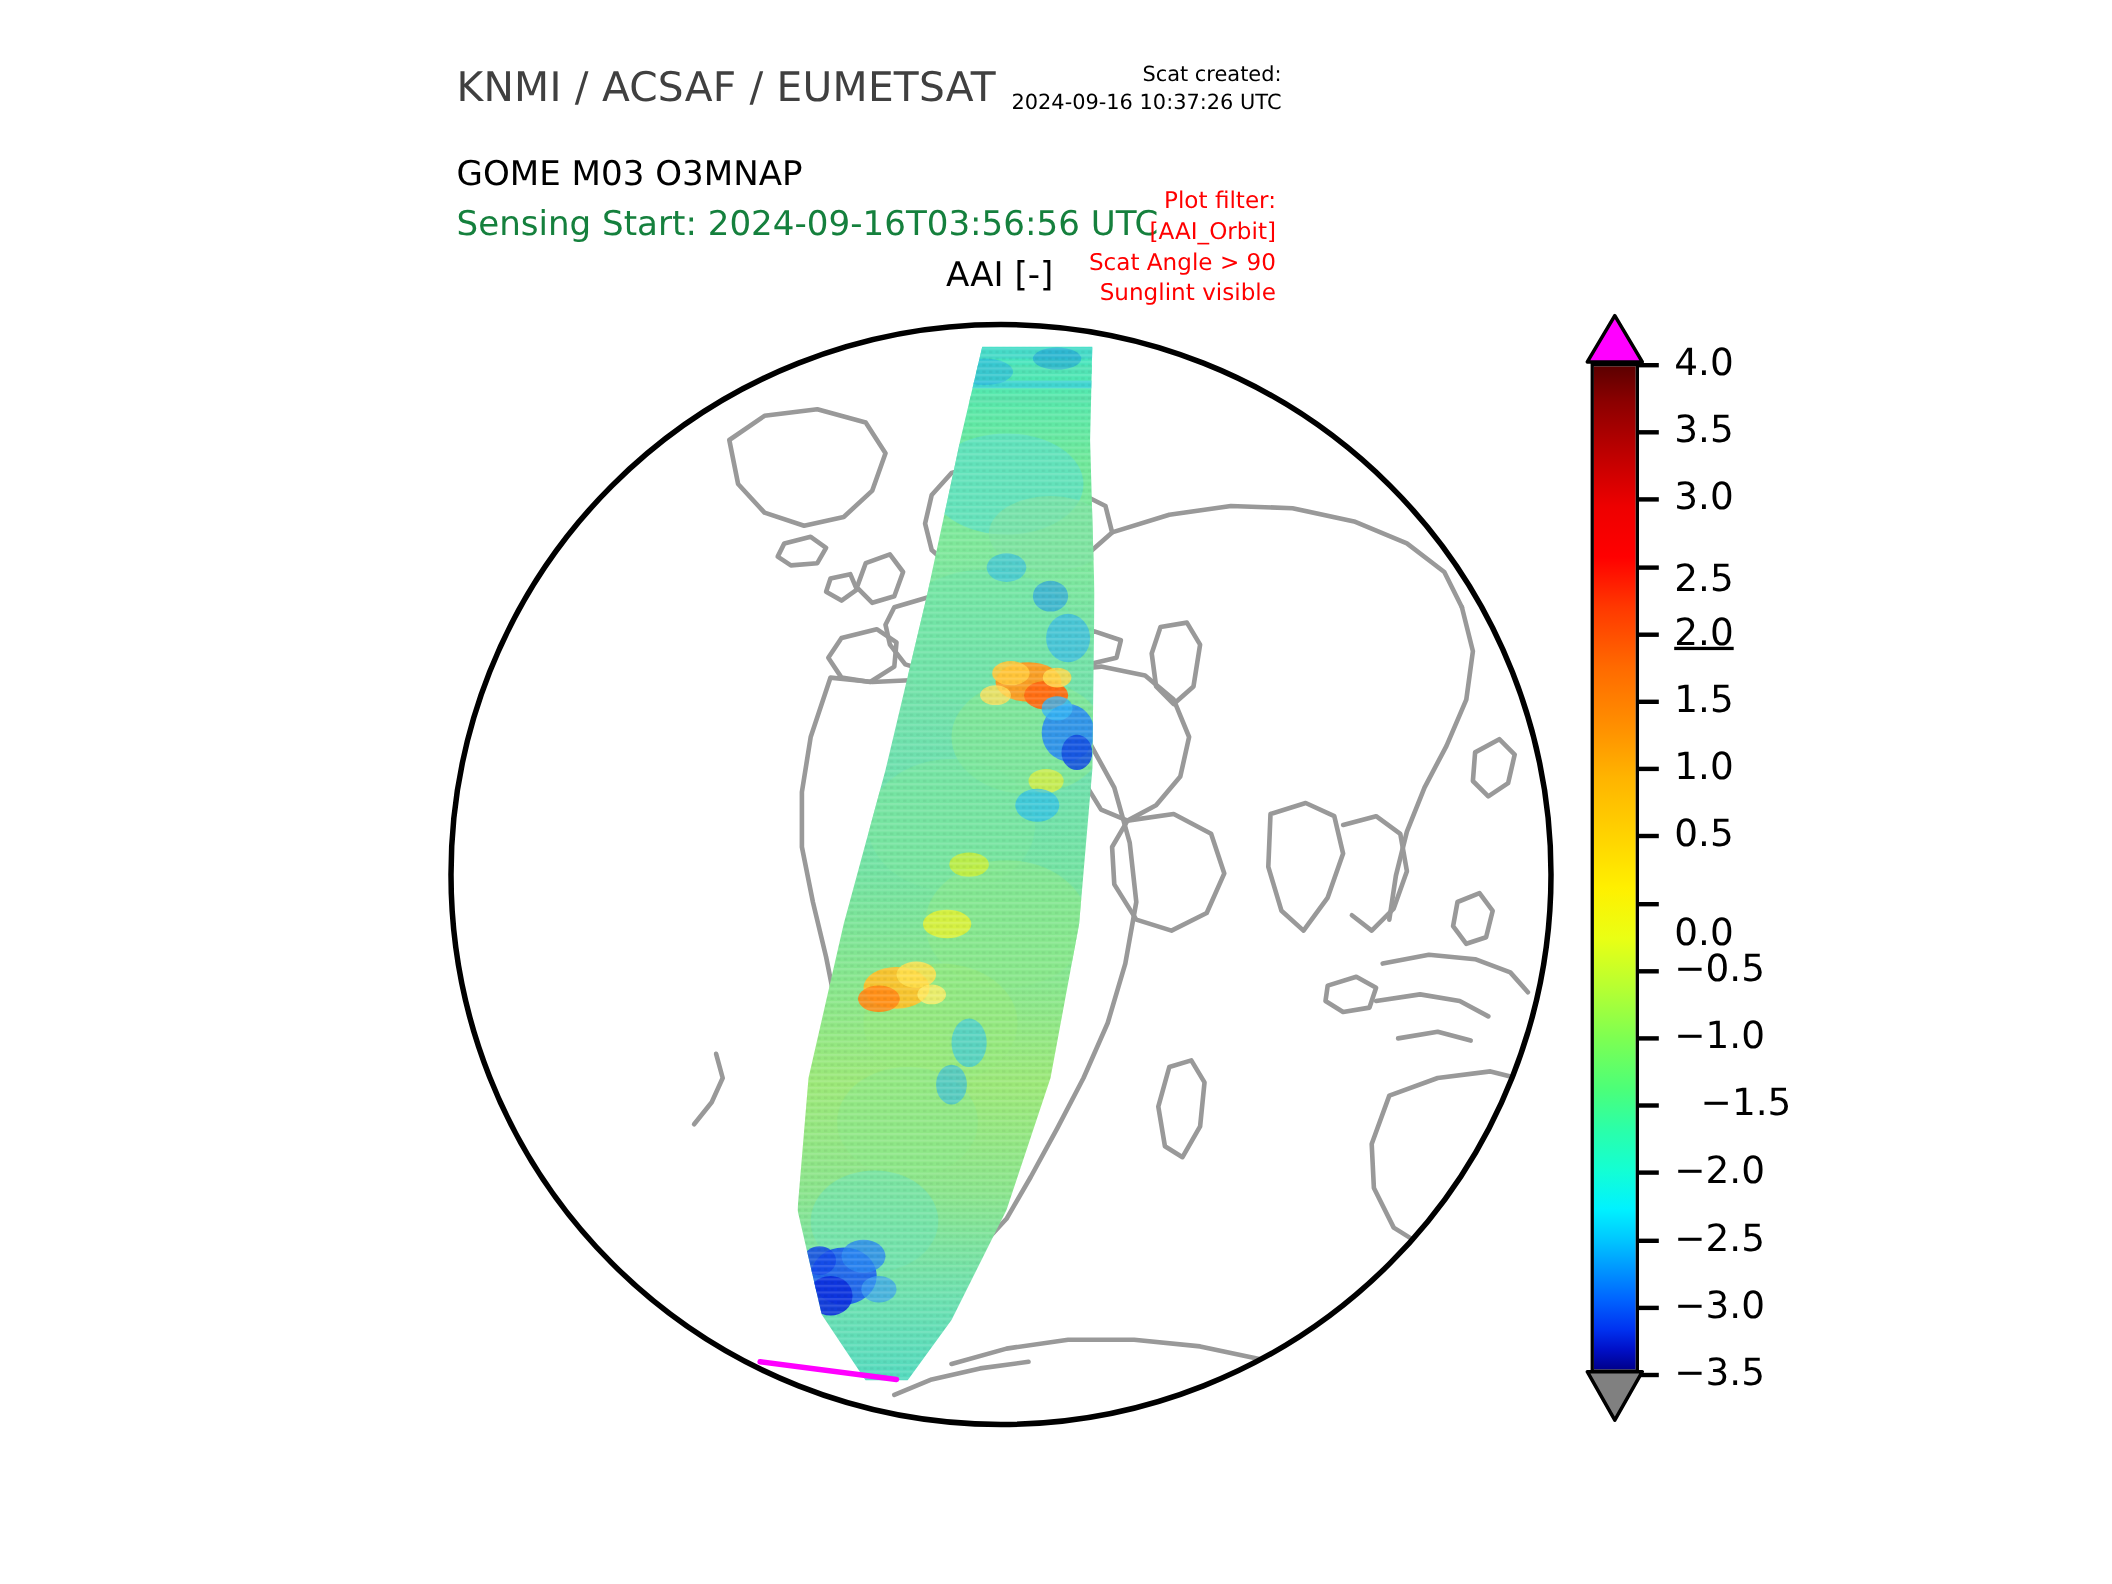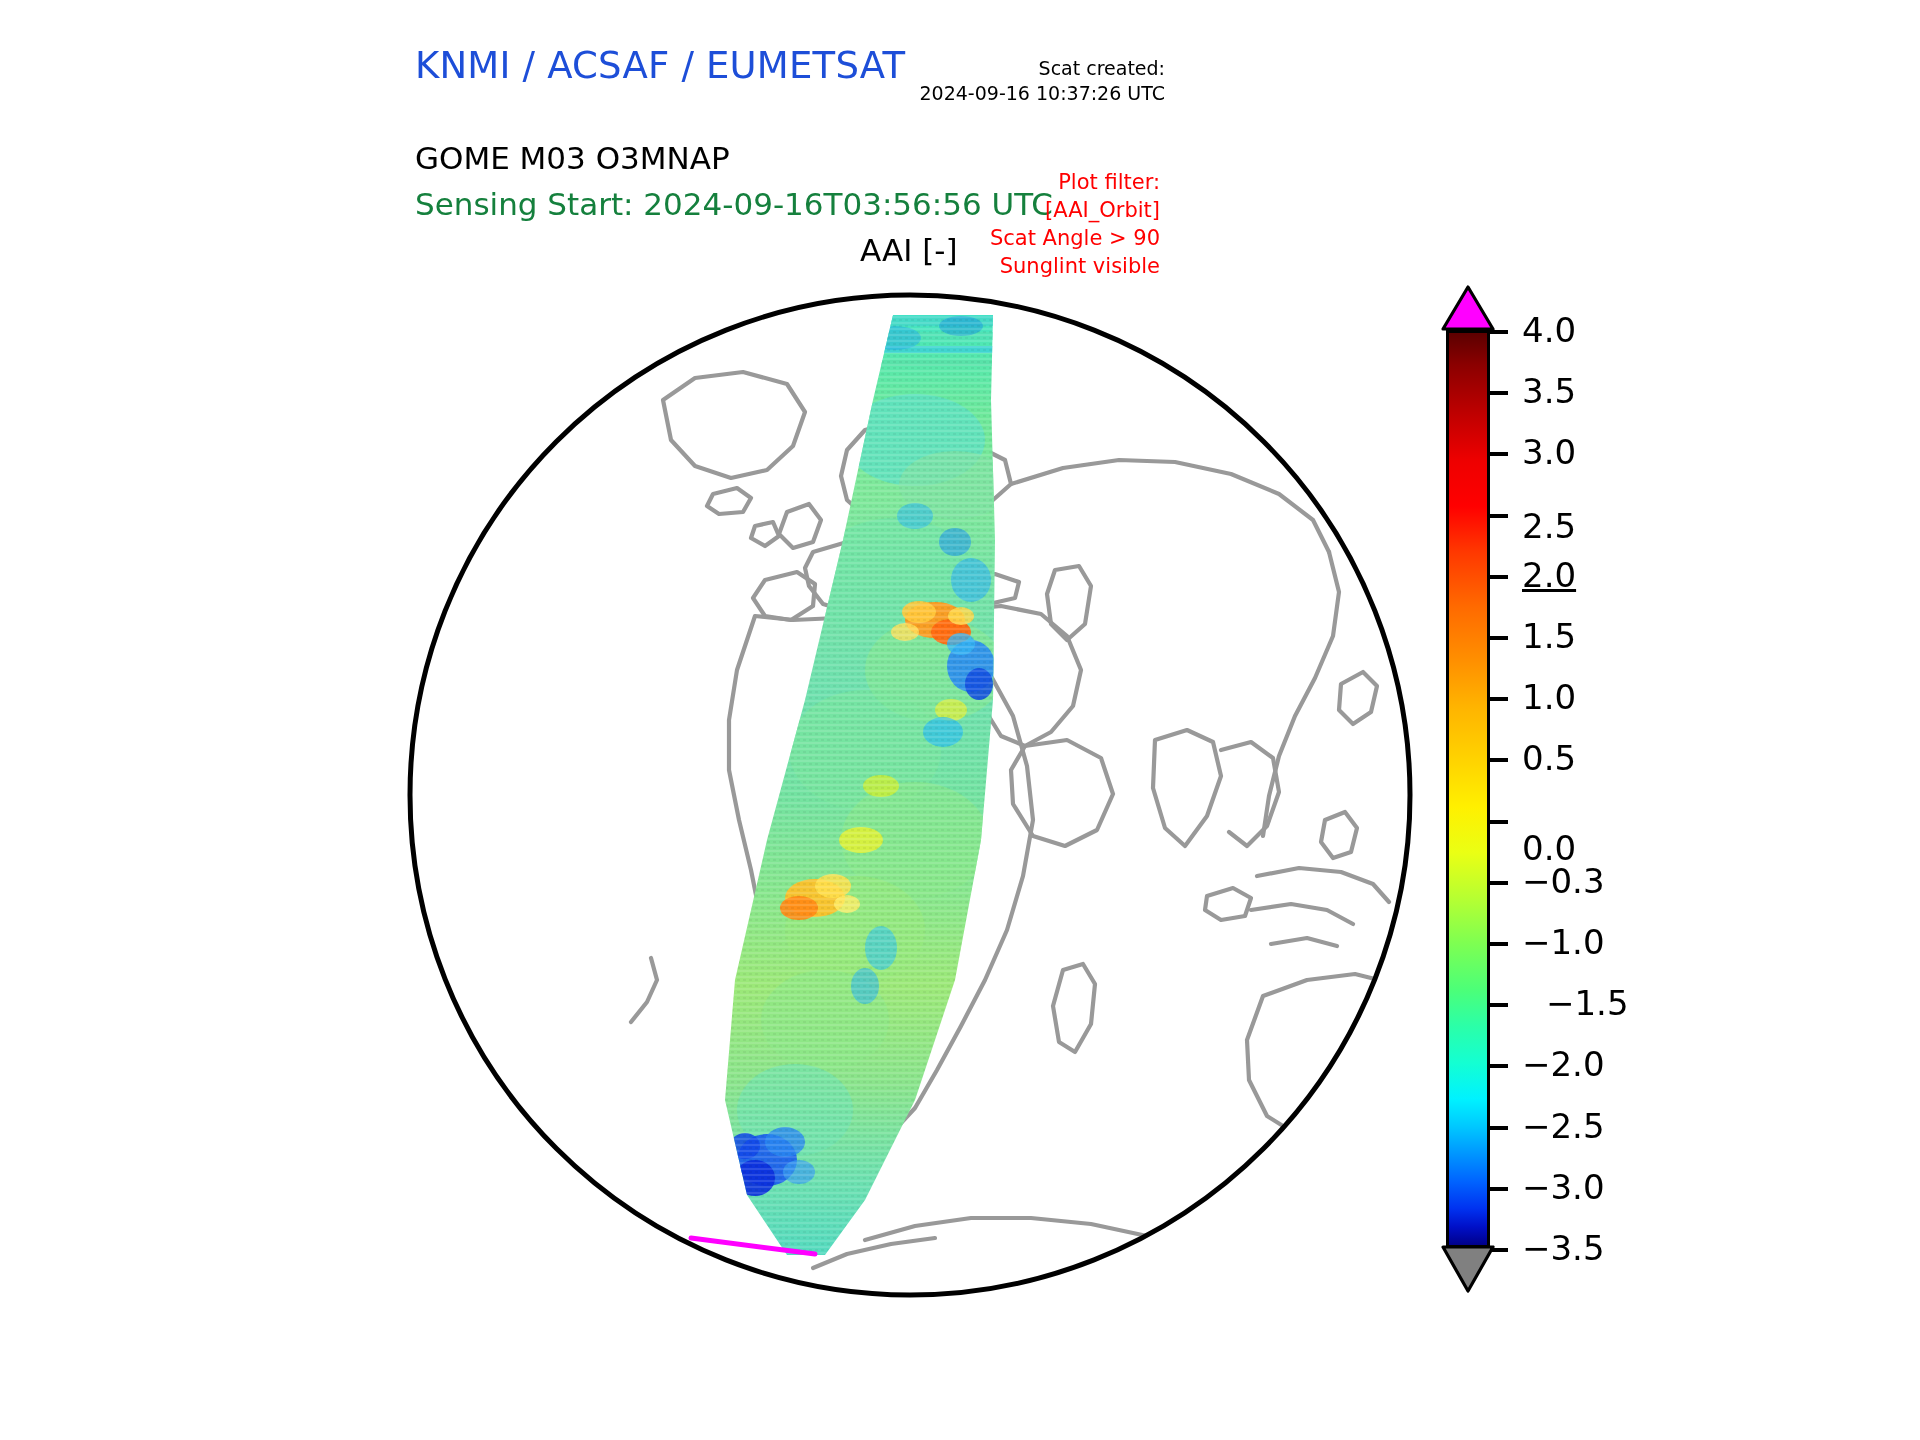--- a/index.html
+++ b/index.html
@@ -2,21 +2,21 @@
 <html><head>
 <meta charset="utf-8">
 <style>
   html,body{margin:0;padding:0;background:#ffffff;}
   body{width:1920px;height:1440px;position:relative;overflow:hidden;
        font-family:"DejaVu Sans","Liberation Sans",sans-serif;color:#000;}
 
   .abs{position:absolute;}
 
   
-  #org-title{left:415px;top:44px;font-size:37px;color:#1d4ed8;letter-spacing:.2px;white-space:nowrap;}
+  #org-title{left:415px;top:58px;font-size:37px;color:#404040;letter-spacing:.2px;white-space:nowrap;}
   #product-name{left:415px;top:140px;font-size:31px;color:#000;white-space:nowrap;}
   #sensing-start{left:415px;top:186px;font-size:31px;color:#15803d;white-space:nowrap;}
   #plot-quantity{left:860px;top:232px;font-size:31px;color:#000;white-space:nowrap;}
 
   #created-block{right:755px;top:56px;text-align:right;font-size:19px;line-height:25px;color:#000;white-space:nowrap;}
   #filter-block{right:760px;top:168px;text-align:right;font-size:21px;line-height:28px;color:#ff0000;white-space:nowrap;}
 
   
   #globe-wrap{left:395px;top:280px;width:1030px;height:1030px;}
   #globe-svg{display:block;width:1030px;height:1030px;}
@@ -275,21 +275,21 @@
       <div class="cb-label" style="top: 289.8px; text-decoration: underline;">2.0</div>
       <div class="cb-tick" style="top: 351px;"></div>
       <div class="cb-label" style="top: 351px;">1.5</div>
       <div class="cb-tick" style="top: 412.2px;"></div>
       <div class="cb-label" style="top: 412.2px;">1.0</div>
       <div class="cb-tick" style="top: 473.4px;"></div>
       <div class="cb-label" style="top: 473.4px;">0.5</div>
       <div class="cb-tick" style="top: 534.6px;"></div>
       <div class="cb-label" style="top: 534.6px; margin-top: 28px;">0.0</div>
       <div class="cb-tick" style="top: 595.8px;"></div>
-      <div class="cb-label" style="top: 595.8px;">−0.3</div>
+      <div class="cb-label" style="top: 595.8px;">−0.5</div>
       <div class="cb-tick" style="top: 657px;"></div>
       <div class="cb-label" style="top: 657px;">−1.0</div>
       <div class="cb-tick" style="top: 718.2px;"></div>
       <div class="cb-label" style="top: 718.2px; margin-left: 24px;">−1.5</div>
       <div class="cb-tick" style="top: 779.4px;"></div>
       <div class="cb-label" style="top: 779.4px;">−2.0</div>
       <div class="cb-tick" style="top: 840.6px;"></div>
       <div class="cb-label" style="top: 840.6px;">−2.5</div>
       <div class="cb-tick" style="top: 901.8px;"></div>
       <div class="cb-label" style="top: 901.8px;">−3.0</div>

